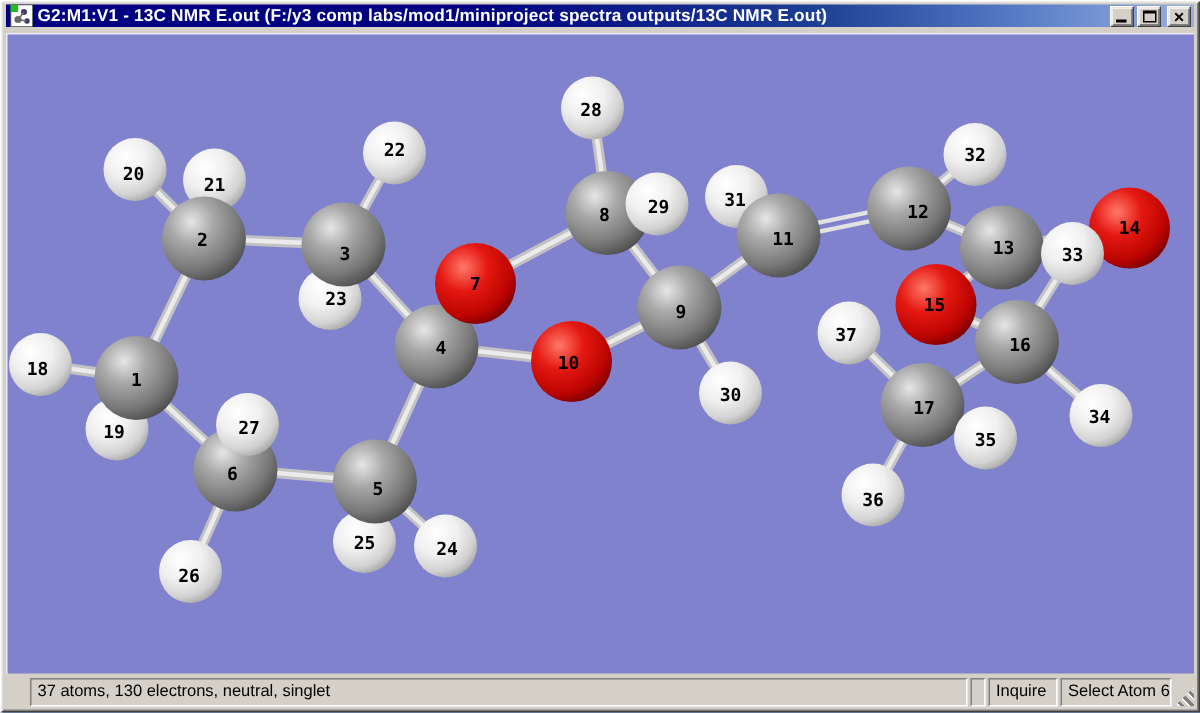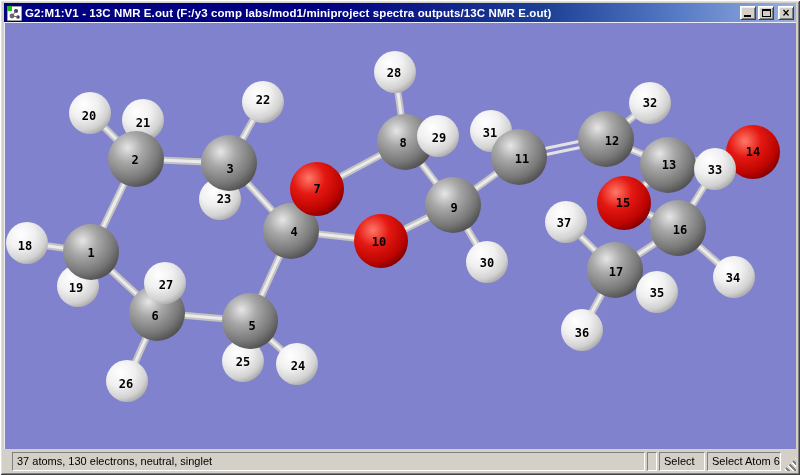--- a/index.html
+++ b/index.html
@@ -6,21 +6,21 @@
   *{box-sizing:border-box;}
   .window{
     position:relative;width:800px;height:475px;
     background:#d4d0c8;
     box-shadow:inset 1px 1px 0 #ffffff, inset -1px -1px 0 #404040,
                inset 2px 2px 0 #dfdfdf, inset -2px -2px 0 #808080;
     font-family:"Liberation Sans", sans-serif;
     overflow:hidden;
   }
   .titlebar{
-    position:absolute;left:4px;top:3px;right:4px;height:20px;
+    position:absolute;left:4px;top:3px;right:4px;height:15px;
     background:linear-gradient(90deg,#000080 0%,#000080 40%,#1c3f94 68%,#5a7ec8 86%,#9ab0de 100%);
     display:flex;align-items:center;padding:2px 2px;
   }
   .app-icon{width:15px;height:15px;margin:0 3px 0 1px;flex:0 0 auto;}
   .title-text{
     flex:1;color:#fff;font-size:11.5px;font-weight:bold;
     white-space:nowrap;overflow:hidden;letter-spacing:0.1px;
   }
   .winbtns{display:flex;gap:2px;flex:0 0 auto;}
   .wbtn{
@@ -36,21 +36,21 @@
     position:absolute;left:0;top:0;width:100%;height:100%;
     font:bold 12px/12px "Liberation Sans",sans-serif;color:#000;text-align:center;
   }
   .viewport{
     position:absolute;left:4px;top:22px;width:792px;height:427px;
     background:#8182ce;
     box-shadow:inset 1px 1px 0 rgba(255,255,255,0.85);
   }
   .viewport svg{display:block;width:792px;height:427px;}
   .statusbar{
-    position:absolute;left:12px;bottom:3px;right:4px;height:22px;
+    position:absolute;left:20px;bottom:3px;right:4px;height:22px;
     background:#d4d0c8;display:flex;align-items:stretch;gap:2px;
     padding:2px 0 1px 0;
   }
   .spanel{
     border:1px solid;border-color:#808080 #ffffff #ffffff #808080;
     font-size:11px;color:#000;padding:2px 4px 0 4px;background:#d4d0c8;
     white-space:nowrap;overflow:hidden;
   }
   .sp-main{flex:1 1 auto;margin-left:0;}
   .sp-sep{width:9px;flex:0 0 auto;}
@@ -268,18 +268,18 @@
           <text x="653" y="275" text-anchor="middle" fill="#000000" style="font-family:&quot;DejaVu Sans Mono&quot;,monospace;font-size:12px;font-weight:bold;">35</text>
           <text x="676" y="212" text-anchor="middle" fill="#000000" style="font-family:&quot;DejaVu Sans Mono&quot;,monospace;font-size:12px;font-weight:bold;">16</text>
           <text x="711" y="152" text-anchor="middle" fill="#000000" style="font-family:&quot;DejaVu Sans Mono&quot;,monospace;font-size:12px;font-weight:bold;">33</text>
         </g>
     </svg>
   </div>
 
   <div class="statusbar">
     <div class="spanel sp-main">37 atoms, 130 electrons, neutral, singlet</div>
     <div class="spanel sp-sep"></div>
-    <div class="spanel sp-mode">Select</div>
+    <div class="spanel sp-mode">Inquire</div>
     <div class="spanel sp-select">Select Atom 6</div>
     <div class="grip"></div>
   </div>
 
 </div>
 
 </body></html>

